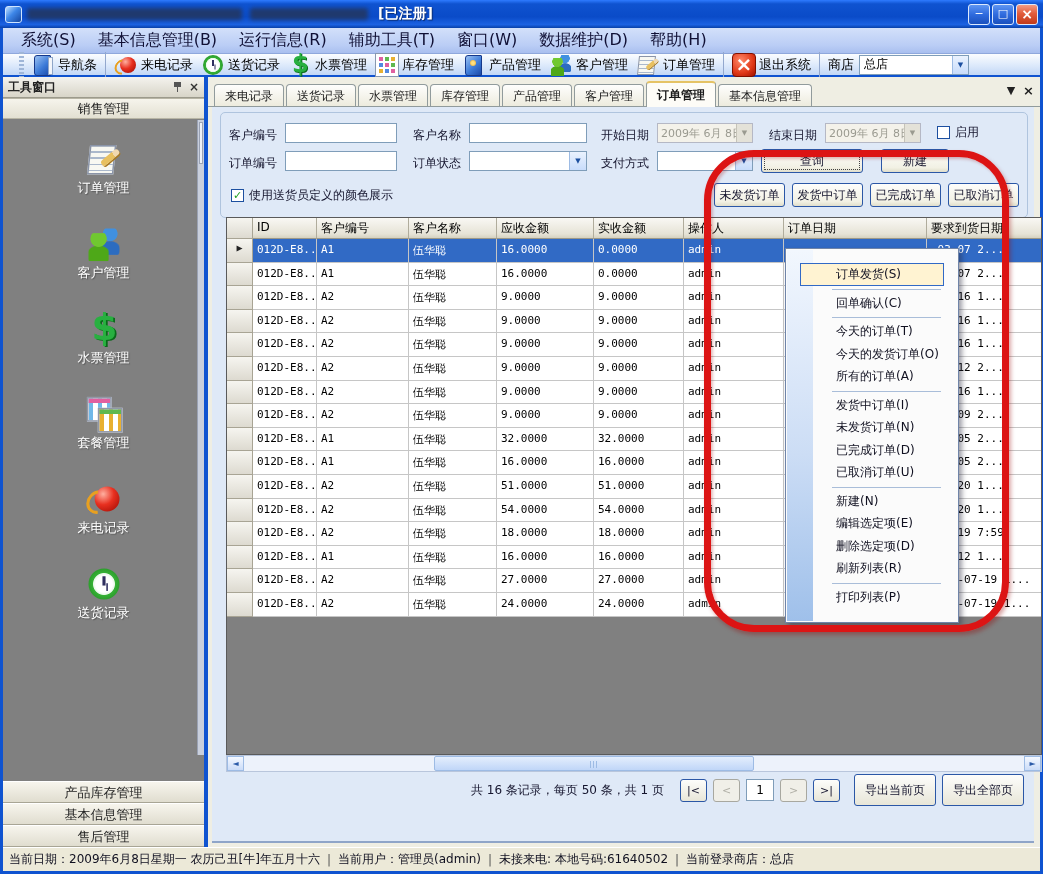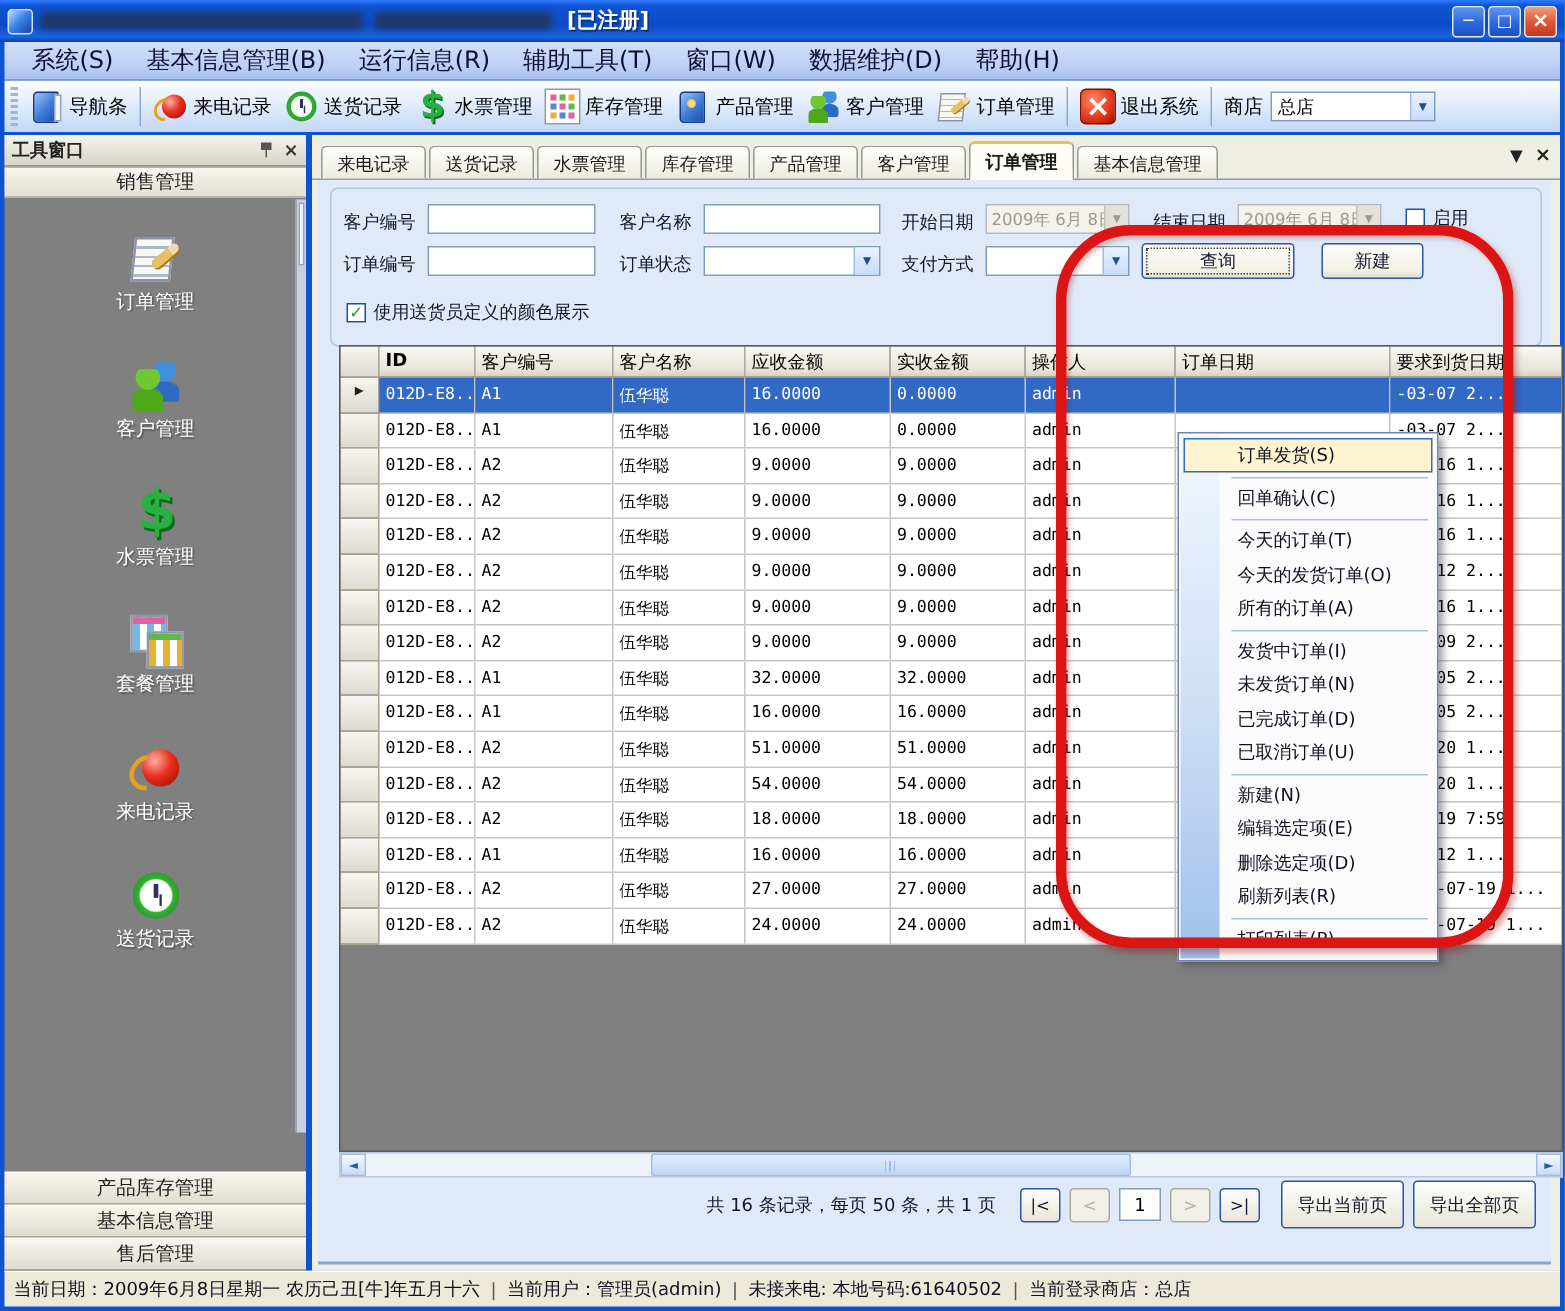--- a/index.html
+++ b/index.html
@@ -24,22 +24,22 @@
 
   .frame{position:absolute;top:28px;left:0;right:0;bottom:0;padding:0 3px 3px;background:#0F53D0;
     display:flex;flex-direction:column;}
 
   
   .menubar{height:26px;background:linear-gradient(180deg,#D3E0FA 0%,#BACDF5 70%,#A9BFEF 100%);
     display:flex;align-items:center;padding-left:8px;gap:2px;border-bottom:1px solid #8FA8DC;}
   .menu-item{font-size:16px;color:#101035;padding:3px 10px;white-space:nowrap;}
 
   
-  .toolbar{height:36px;background:linear-gradient(180deg,#FBFDFF 0%,#DCE9FB 55%,#C2D7F6 100%);
-    display:flex;align-items:center;padding:0 4px;border-bottom:2px solid #0F53D0;}
+  .toolbar{height:23px;background:linear-gradient(180deg,#FBFDFF 0%,#DCE9FB 55%,#C2D7F6 100%);
+    display:flex;align-items:center;padding:0 16px;border-bottom:2px solid #0F53D0;}
   .tool-grip{width:5px;height:26px;margin-right:3px;flex:none;
     background:repeating-linear-gradient(180deg,#9FB6D8 0 2px,transparent 2px 4px);}
   .tool-btn{display:flex;align-items:center;gap:3px;padding:2px 4px;border-radius:3px;white-space:nowrap;}
   .tool-label{font-size:13px;color:#000;}
   .tool-sep{width:1px;height:26px;background:#93A8CE;margin:0 4px;flex:none;}
   .shop-combo{display:flex;align-items:center;gap:5px;margin-left:4px;}
   .shop-combo .lbl{font-size:13px;}
   .combo{width:110px;height:20px;background:#fff;border:1px solid #7F9DB9;display:flex;align-items:center;}
   .combo .val{flex:1;font-size:12px;padding:0 4px;overflow:hidden;white-space:nowrap;}
   .combo .arrow{width:16px;height:100%;flex:none;display:flex;align-items:center;justify-content:center;
@@ -148,21 +148,21 @@
     background:linear-gradient(180deg,#FDFDFB,#E8E6D8);color:#15152E;}
 
   
   .statusbar{height:24px;flex:none;background:#ECE9D8;border-top:1px solid #FFF;
     display:flex;align-items:center;padding:0 6px;gap:7px;white-space:nowrap;overflow:hidden;}
   .sb-seg{font-size:12px;color:#101020;}
   .sb-sep{font-size:12px;color:#555;}
 
   
   .ctx-menu{position:absolute;left:785px;top:248px;width:174px;background:#FBFBFB;
-    border:1px solid #6F84A8;box-shadow:3px 3px 5px rgba(40,40,60,.45);z-index:30;padding:3px;margin-top:40px;}
+    border:1px solid #6F84A8;box-shadow:3px 3px 5px rgba(40,40,60,.45);z-index:30;padding:14px;}
   .ctx-menu::before{content:"";position:absolute;left:1px;top:1px;bottom:1px;width:26px;
     background:linear-gradient(180deg,#F2F7FE 0%,#CCDDF5 55%,#9FC0EA 100%);}
   .cm-item{position:relative;height:22.5px;line-height:22px;font-size:12px;color:#101020;
     padding-left:36px;white-space:nowrap;}
   .cm-item.hl{background:#FFF3D2;outline:1px solid #3169C6;outline-offset:-1px;}
   .cm-sep{height:6px;position:relative;}
   .cm-sep::after{content:"";position:absolute;left:32px;right:3px;top:3px;height:1px;background:#A9BDD9;}
 
   
   .annotation{position:absolute;left:704px;top:150px;width:305px;height:482px;
@@ -405,26 +405,32 @@
               <span class="sp"></span>
               <span class="arrow">▼</span>
             </span>
             <button class="xp-btn btn-query">查询</button>
             <button class="xp-btn btn-new">新建</button>
 
             <span class="chk" style="left:10px;top:74px">
               <span class="box">✓</span>
               <span class="lab">使用送货员定义的颜色展示</span>
             </span>
+            <span class="status-row">
+                <button class="xp-btn status-btn">未发货订单</button>
+                <button class="xp-btn status-btn">发货中订单</button>
+                <button class="xp-btn status-btn">已完成订单</button>
+                <button class="xp-btn status-btn">已取消订单</button>
+              </span>
           </div>
 
           <div class="grid-area">
               <div class="g-row g-head">
                 <div class="g-cell g-sel" style="width: 26px;"></div>
-                <div class="g-cell" style="width: 64px; font-weight: bold;">ID</div>
+                <div class="g-cell" style="width: 64px;">ID</div>
                 <div class="g-cell" style="width: 92px;">客户编号</div>
                 <div class="g-cell" style="width: 88px;">客户名称</div>
                 <div class="g-cell" style="width: 97px;">应收金额</div>
                 <div class="g-cell" style="width: 90px;">实收金额</div>
                 <div class="g-cell" style="width: 100px;">操作人</div>
                 <div class="g-cell" style="width: 143px;">订单日期</div>
                 <div class="g-cell" style="width: 115px;">要求到货日期</div>
               </div>
               <div class="g-row sel">
                 <div class="g-cell g-sel" style="width: 26px;">▶</div>

